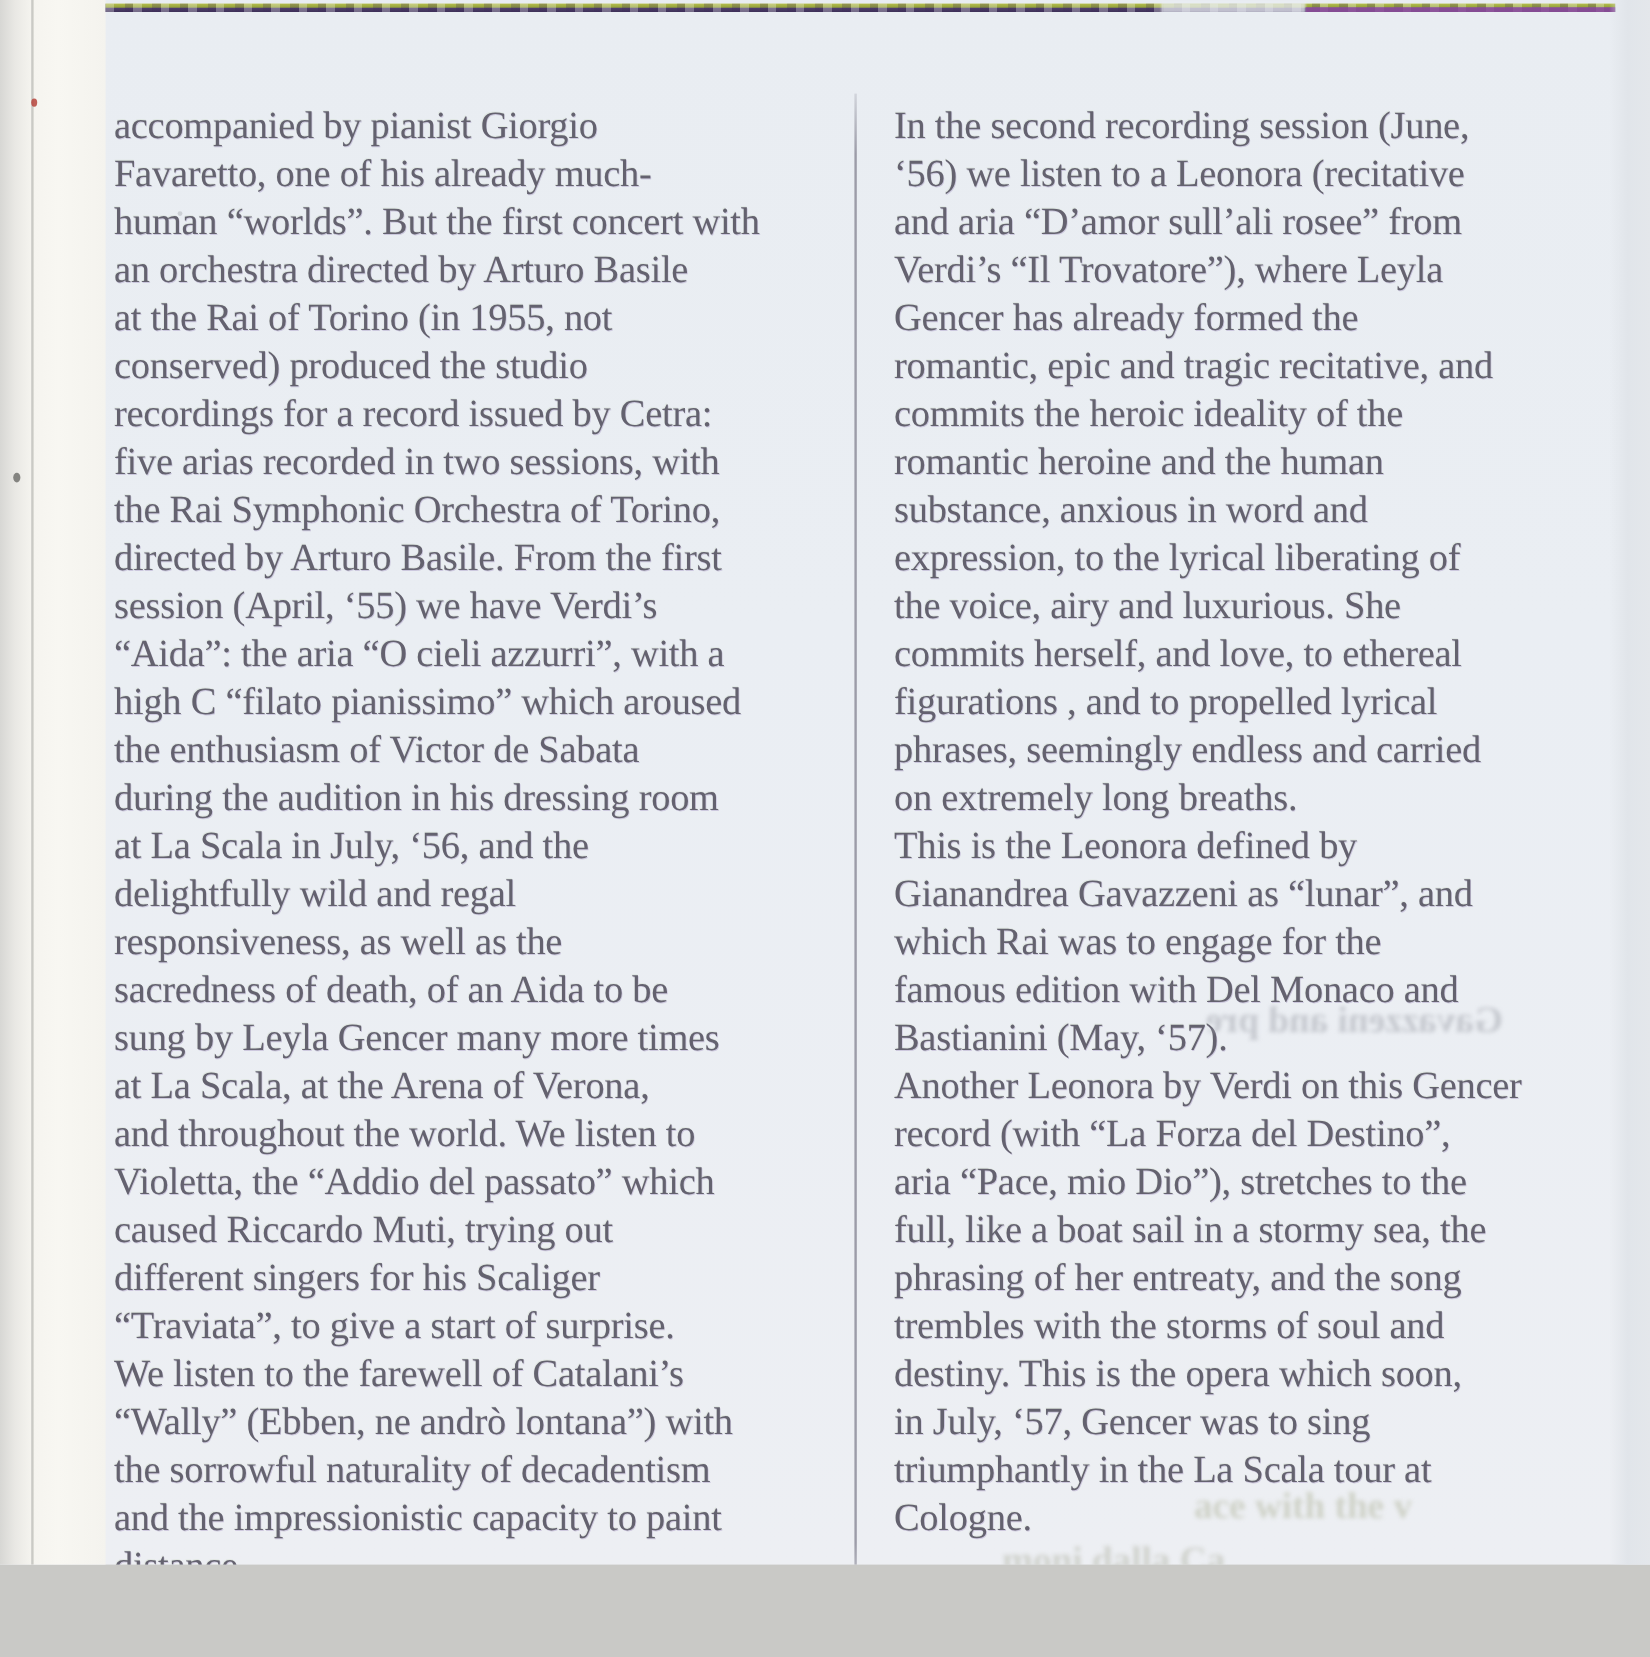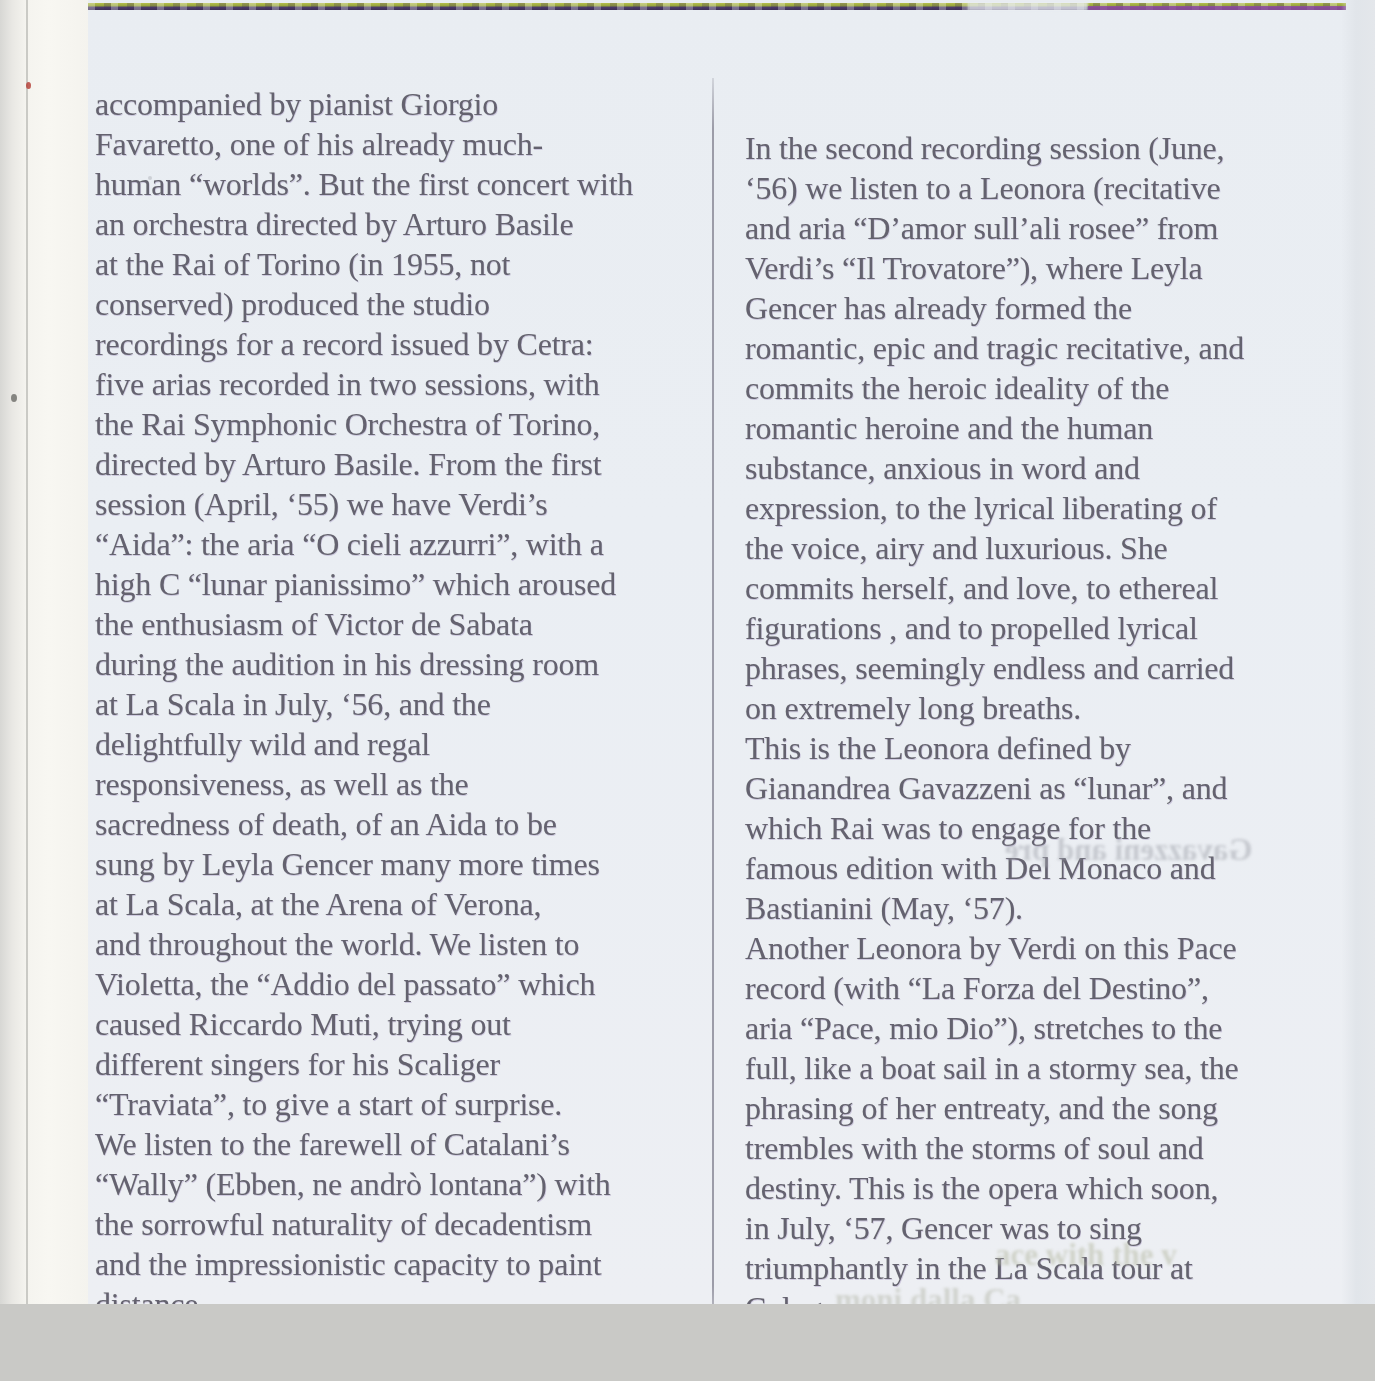--- a/index.html
+++ b/index.html
@@ -48,21 +48,21 @@
   }
   
   .col{
     position:absolute;top:84px;
     color:#64626f;
     font-size:32px;line-height:40px;letter-spacing:-0.2px;
     text-shadow:0.6px 0.6px 0 rgba(100,70,150,0.22), -0.5px -0.5px 0 rgba(150,180,110,0.12);
   }
   .col .line{white-space:nowrap;height:40px;}
   .col-left{left:95px;width:600px;}
-  .col-right{left:745px;width:600px;margin-top:44px;}
+  .col-right{left:745px;width:600px;}
   
   .ghost{
     position:absolute;white-space:nowrap;
     font-size:31px;font-weight:bold;line-height:34px;
     filter:blur(1.6px);pointer-events:none;
   }
   .ghost-mirrored{transform:scaleX(-1);}
   .ghost1{left:1005px;top:833px;color:#a6a9b1;opacity:0.55;}
   .ghost2{left:995px;top:1238px;color:#b6bAa4;opacity:0.55;}
   .ghost3{left:835px;top:1283px;color:#b3b6a8;opacity:0.50;}
@@ -96,21 +96,21 @@
       <div class="line">human “worlds”. But the first concert with</div>
       <div class="line">an orchestra directed by Arturo Basile</div>
       <div class="line">at the Rai of Torino (in 1955, not</div>
       <div class="line">conserved) produced the studio</div>
       <div class="line">recordings for a record issued by Cetra:</div>
       <div class="line">five arias recorded in two sessions, with</div>
       <div class="line">the Rai Symphonic Orchestra of Torino,</div>
       <div class="line">directed by Arturo Basile. From the first</div>
       <div class="line">session (April, ‘55) we have Verdi’s</div>
       <div class="line">“Aida”: the aria “O cieli azzurri”, with a</div>
-      <div class="line">high C “lunar pianissimo” which aroused</div>
+      <div class="line">high C “filato pianissimo” which aroused</div>
       <div class="line">the enthusiasm of Victor de Sabata</div>
       <div class="line">during the audition in his dressing room</div>
       <div class="line">at La Scala in July, ‘56, and the</div>
       <div class="line">delightfully wild and regal</div>
       <div class="line">responsiveness, as well as the</div>
       <div class="line">sacredness of death, of an Aida to be</div>
       <div class="line">sung by Leyla Gencer many more times</div>
       <div class="line">at La Scala, at the Arena of Verona,</div>
       <div class="line">and throughout the world. We listen to</div>
       <div class="line">Violetta, the “Addio del passato” which</div>
@@ -138,21 +138,21 @@
       <div class="line">the voice, airy and luxurious. She</div>
       <div class="line">commits herself, and love, to ethereal</div>
       <div class="line">figurations , and to propelled lyrical</div>
       <div class="line">phrases, seemingly endless and carried</div>
       <div class="line">on extremely long breaths.</div>
       <div class="line">This is the Leonora defined by</div>
       <div class="line">Gianandrea Gavazzeni as “lunar”, and</div>
       <div class="line">which Rai was to engage for the</div>
       <div class="line">famous edition with Del Monaco and</div>
       <div class="line">Bastianini (May, ‘57).</div>
-      <div class="line">Another Leonora by Verdi on this Pace</div>
+      <div class="line">Another Leonora by Verdi on this Gencer</div>
       <div class="line">record (with “La Forza del Destino”,</div>
       <div class="line">aria “Pace, mio Dio”), stretches to the</div>
       <div class="line">full, like a boat sail in a stormy sea, the</div>
       <div class="line">phrasing of her entreaty, and the song</div>
       <div class="line">trembles with the storms of soul and</div>
       <div class="line">destiny. This is the opera which soon,</div>
       <div class="line">in July, ‘57, Gencer was to sing</div>
       <div class="line">triumphantly in the La Scala tour at</div>
       <div class="line">Cologne.</div>
     </div>

